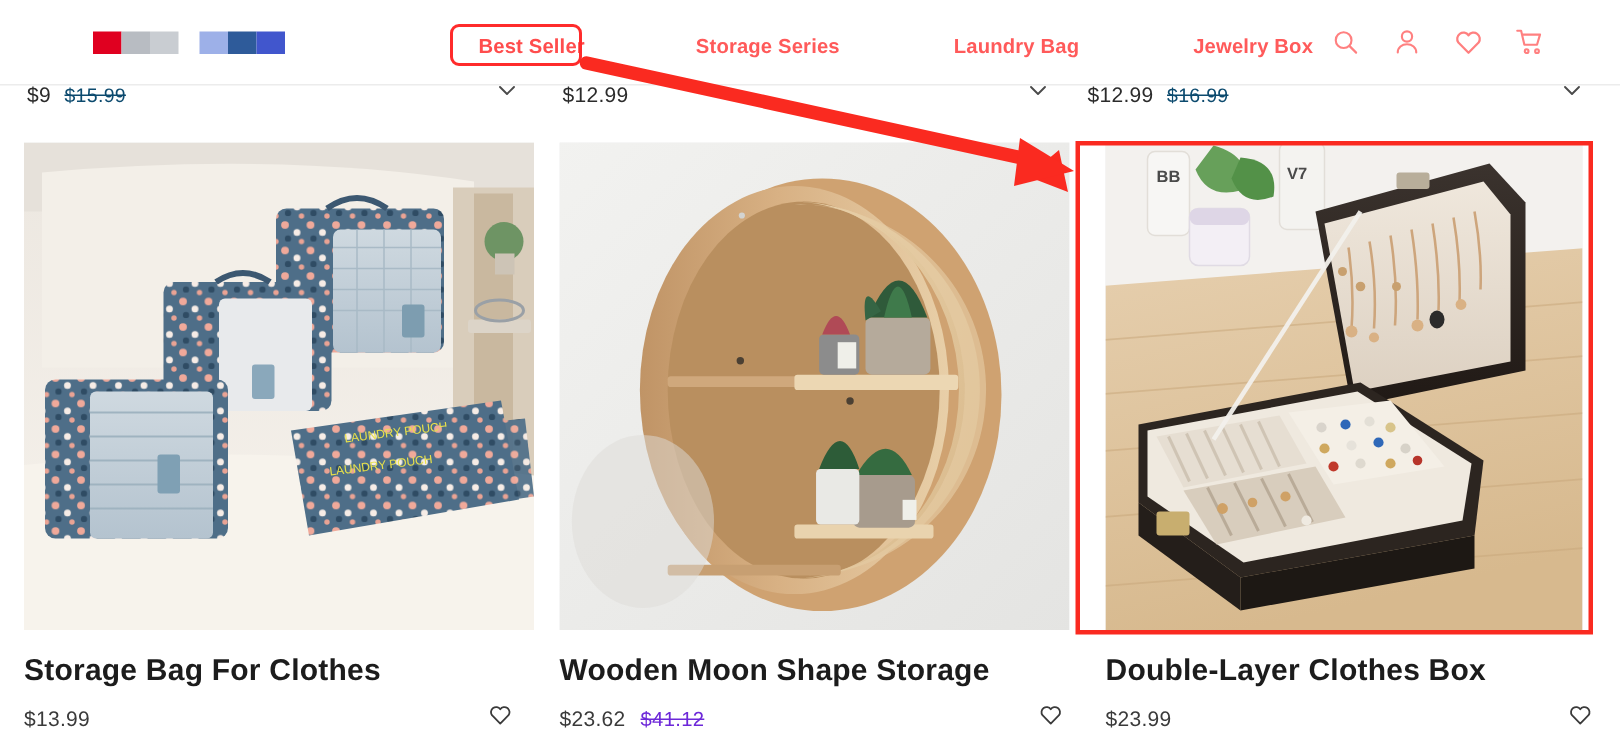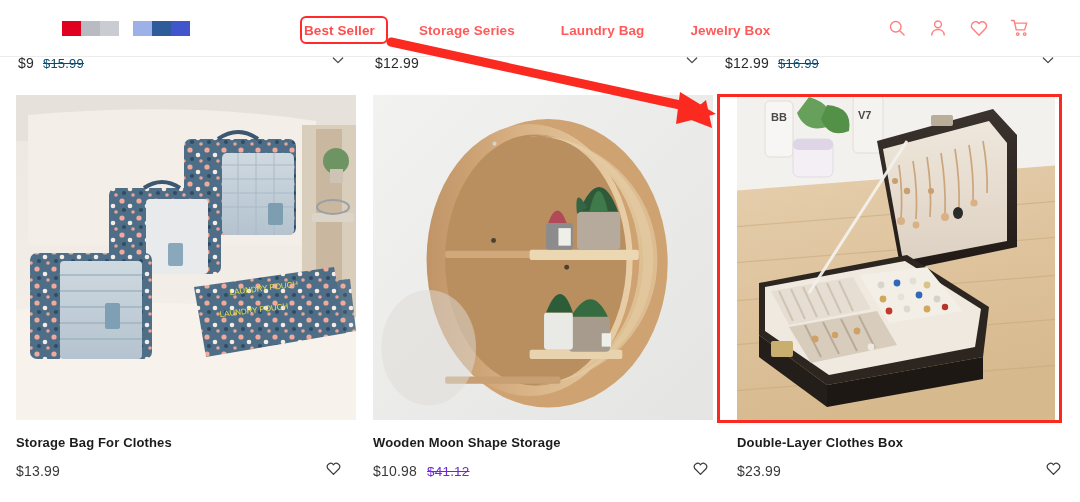--- a/index.html
+++ b/index.html
@@ -27,21 +27,21 @@
   .swatch-group { display: flex; }
   .swatch { width: 19px; height: 15px; display: block; }
 
   .nav {
     position: absolute; left: 300px; top: 16px;
     display: flex; align-items: center; gap: 0px;
   }
   .nav-item {
     font-size: 13.5px; font-weight: bold;
     color: #ff5a5a; letter-spacing: .1px;
-    padding: 7px 4px; white-space: nowrap;
+    padding: 7px 19px; white-space: nowrap;
     display: flex; align-items: center; justify-content: center;
   }
   .nav-item.first { color:#ff4d4d; }
 
   .header-icons {
     position: absolute; right: 50px; top: 18px;
     display: flex; align-items: center; gap: 21px;
   }
   .hicon { width: 20px; height: 20px; display:block; color: #ff8080; }
   .hicon svg { display:block; width: 20px; height: 20px; }
@@ -86,21 +86,21 @@
 
   .thumb {
     width: 100%; height: 325px;
     overflow: hidden; position: relative;
     background: #f1f1f1;
   }
   .thumb svg { display:block; width: 100%; height: 100%; }
 
   .title {
     margin-top: 16px;
-    font-size: 13px; font-weight: bold; color: #1c1c1c;
+    font-size: 20px; font-weight: bold; color: #1c1c1c;
     letter-spacing: .15px; line-height: 1.1;
   }
   .price-row {
     margin-top: 11px;
     display: flex; align-items: flex-end; position: relative; height: 18px;
   }
   .price { font-size: 14px; color: #3a3a3a; letter-spacing: .2px; }
   .price-old {
     font-size: 13.5px; color: #6d28d9; text-decoration: line-through;
     margin-left: 10px; letter-spacing: .2px;
@@ -348,21 +348,21 @@
             <path d="M168 216 q14 -36 26 0z" fill="#2d5c38"></path>
           </g>
           <circle cx="118" cy="52" r="2" fill="#d3d3d0"></circle>
           <circle cx="117" cy="146" r="2.4" fill="#4b4033"></circle>
           <circle cx="188" cy="172" r="2.4" fill="#4b4033"></circle>
           <ellipse cx="54" cy="250" rx="46" ry="56" fill="#dedcd8" opacity=".5"></ellipse>
         </svg>
       </div>
       <div class="title">Wooden Moon Shape Storage</div>
       <div class="price-row">
-        <span class="price">$10.98</span>
+        <span class="price">$23.62</span>
         <span class="price-old">$41.12</span>
         <span class="wish">
           <svg viewBox="0 0 24 24" fill="none" stroke="#3b3b3b" stroke-width="1.7" stroke-linejoin="round">
             <path d="M12 20.3 4.2 12.4A4.8 4.8 0 0 1 12 6.8a4.8 4.8 0 0 1 7.8 5.6z"></path>
           </svg>
         </span>
       </div>
     </div>
 
     <div class="card k3">

